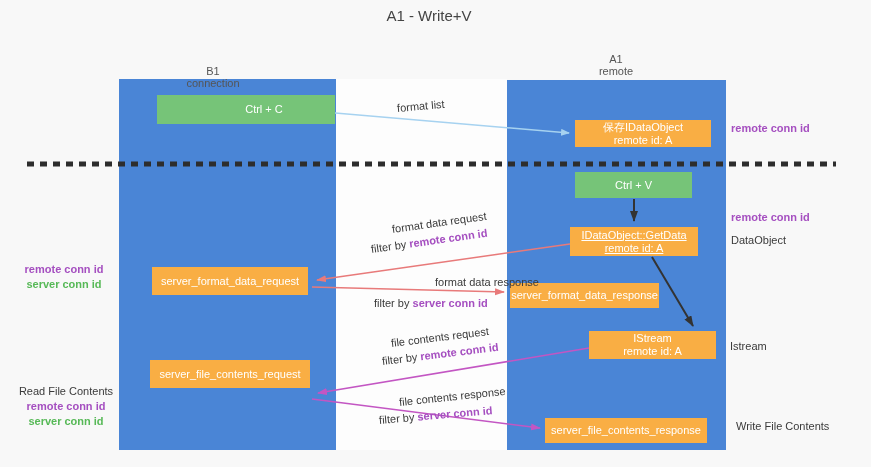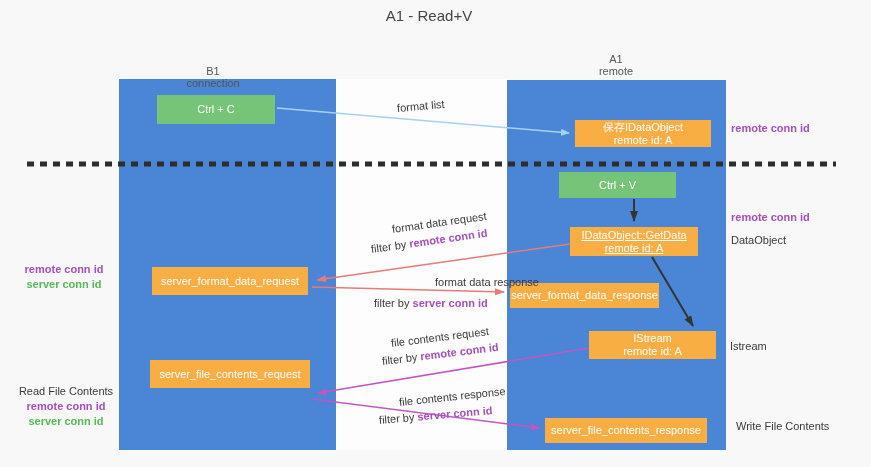--- a/index.html
+++ b/index.html
@@ -20,21 +20,21 @@
   .side-group{position:absolute;font-size:11px;line-height:15px;text-align:center;z-index:7;}
   .purple{color:var(--label-purple);font-weight:bold;}
   .greenlbl{color:var(--label-green);font-weight:bold;}
 </style>
 </head>
 <body>
 
 <div class="canvas">
 
   <div class="title">
-    <div>A1 - Read+V</div>
+    <div>A1 - Write+V</div>
   </div>
 
   <div class="colhead" style="left:153px;top:53px;margin-top:12px;">
     <div>B1</div>
     <div>connection</div>
   </div>
   <div class="colhead" style="left:556px;top:53px;">
     <div>A1</div>
     <div>remote</div>
   </div>
@@ -61,30 +61,30 @@
     <line x1="27" y1="164" x2="836" y2="164" stroke-width="5" stroke-dasharray="7,6" style="stroke:var(--dashed-line)"></line>
     <line x1="277" y1="108" x2="569" y2="133" stroke-width="1.5" marker-end="url(#m-blue)" style="stroke:var(--arrow-lightblue)"></line>
     <line x1="634" y1="199" x2="634" y2="221" stroke-width="2" marker-end="url(#m-black)" style="stroke:var(--arrow-black)"></line>
     <line x1="652" y1="257" x2="693" y2="326" stroke-width="2" marker-end="url(#m-black)" style="stroke:var(--arrow-black)"></line>
     <line x1="570" y1="244" x2="317" y2="280" stroke-width="1.5" marker-end="url(#m-red)" style="stroke:var(--arrow-red)"></line>
     <line x1="312" y1="287" x2="504" y2="292" stroke-width="1.5" marker-end="url(#m-red)" style="stroke:var(--arrow-red)"></line>
     <line x1="589" y1="348" x2="318" y2="393" stroke-width="1.5" marker-end="url(#m-mag)" style="stroke:var(--arrow-magenta)"></line>
     <line x1="312" y1="399" x2="540" y2="428" stroke-width="1.5" marker-end="url(#m-mag)" style="stroke:var(--arrow-magenta)"></line>
   </svg>
 
-  <div class="box green" style="left:157px;top:95px;width:118px;height:29px;">
+  <div class="box green" style="left:157px;top:95px;width:142px;height:29px;padding-left:36px;">
     <span>Ctrl + C</span>
   </div>
 
   <div class="box orange" style="left:575px;top:120px;width:136px;height:27px;">
     <span>保存IDataObject</span>
     <span>remote id: A</span>
   </div>
 
-  <div class="box green" style="left:559px;top:172px;width:117px;height:26px;">
+  <div class="box green" style="left:575px;top:172px;width:117px;height:26px;">
     <span>Ctrl + V</span>
   </div>
 
   <div class="box orange" style="left:570px;top:227px;width:128px;height:29px;text-decoration:underline;">
     <span>IDataObject::GetData</span>
     <span>remote id: A</span>
   </div>
 
   <div class="box orange" style="left:152px;top:267px;width:156px;height:28px;">
     <span>server_format_data_request</span>

